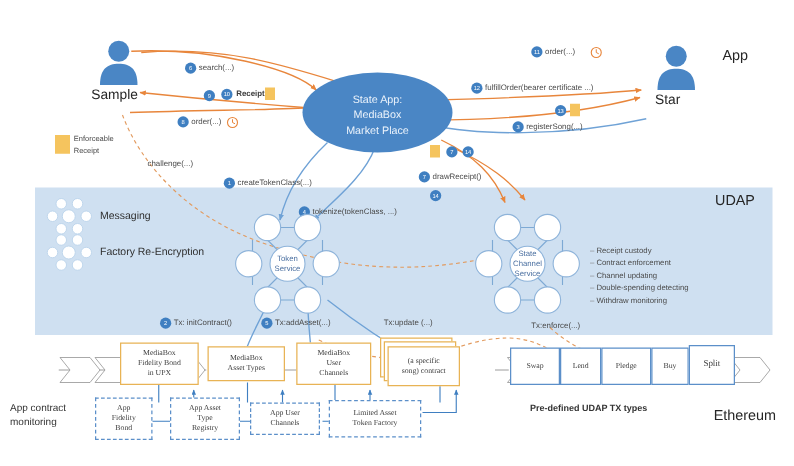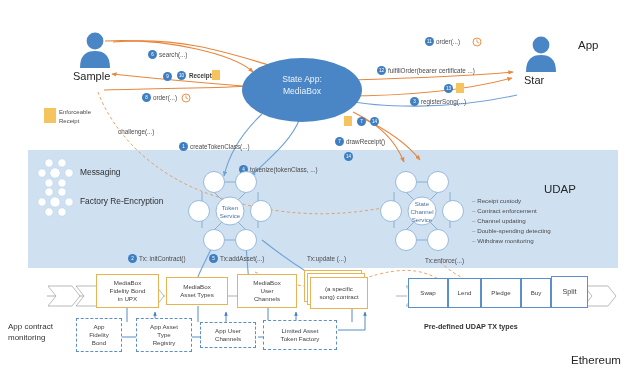--- a/index.html
+++ b/index.html
@@ -14,21 +14,21 @@
   .hub-txt{position:absolute;font-size:6.2px;color:#4a6fa0;text-align:center;line-height:1.25;width:46px;}
   .ell-txt{position:absolute;color:#eaf2fb;font-size:8.6px;text-align:center;width:120px;line-height:1.45;}
   .num{position:absolute;border-radius:50%;background:#3f7fc1;color:#fff;font-size:4.6px;
        display:flex;align-items:center;justify-content:center;width:9px;height:9px;}
   .udap-band{position:absolute;background:#cfe0f1;}
   .note{position:absolute;font-size:6.2px;color:#4a4a4a;line-height:1.62;}
   .note li{list-style:none;}
   .note ul{margin:0;padding:0;}
   .note li:before{content:"–  ";color:#7a7a7a;}
   .bx{position:absolute;box-sizing:border-box;font-size:6.2px;text-align:center;
-      display:flex;align-items:center;justify-content:center;line-height:1.3;color:#3f3f3f;}
+      display:flex;align-items:center;justify-content:center;line-height:1.3;color:#3f3f3f;font-family:Liberation Serif, serif;}
   .bx-y{border:1px solid #e8b355;background:#fff;}
   .bx-b{border:1px solid #5b8fc9;background:#fff;}
   .bx-d{border:1px dashed #5b8fc9;background:#fff;color:#3f3f3f;}
   .tmpl-lbl{position:absolute;font-size:8px;color:#333;line-height:1.35;}
   .legend-sq{position:absolute;background:#f5c45e;}
   .legend-tx{position:absolute;font-size:6px;color:#4a4a4a;line-height:1.45;}
   .preud{position:absolute;font-size:7.2px;color:#333;}
 </style>
 </head>
 <body>
@@ -120,29 +120,30 @@
 
     <g fill="#4a86c5">
       <circle cx="541" cy="45" r="8.4"></circle>
       <path d="M526,72 C526,59 532,55 541,55 C550,55 556,59 556,72 z"></path>
     </g>
   </svg>
   <div class="txt actor-name" style="left:73px;top:70px;">Sample</div>
   <div class="txt actor-name" style="left:524px;top:74px;">Star</div>
 
   <div class="txt zone-name" style="left:578px;top:39px;">App</div>
-  <div class="txt zone-name" style="left:544px;top:155px;margin-top:28px;">UDAP</div>
-  <div class="txt zone-name" style="left:555px;top:354px;padding-left:16px;">Ethereum</div>
+  <div class="txt zone-name" style="left:572px;top:155px;">UDAP</div>
+  <div class="txt zone-name" style="left:555px;top:327px;padding-left:16px;">Ethereum</div>
 
   <svg class="layer">
     <ellipse cx="302" cy="90" rx="60" ry="32" fill="#4a86c5"></ellipse>
   </svg>
   <div class="ell-txt" style="left:242px;top:73px;">
     <div>State App:</div>
     <div>MediaBox</div>
+    <div>Market Place</div>
   </div>
 
   <div class="legend-sq" style="left:44px;top:108px;width:12px;height:15px;"></div>
   <div class="legend-tx" style="left:59px;top:108px;">
     <div>Enforceable</div>
     <div>Receipt</div>
   </div>
 
   <div class="num" style="left:148px;top:50px;">6</div>
   <div class="txt lbl" style="left:159px;top:51px;">search(...)</div>

